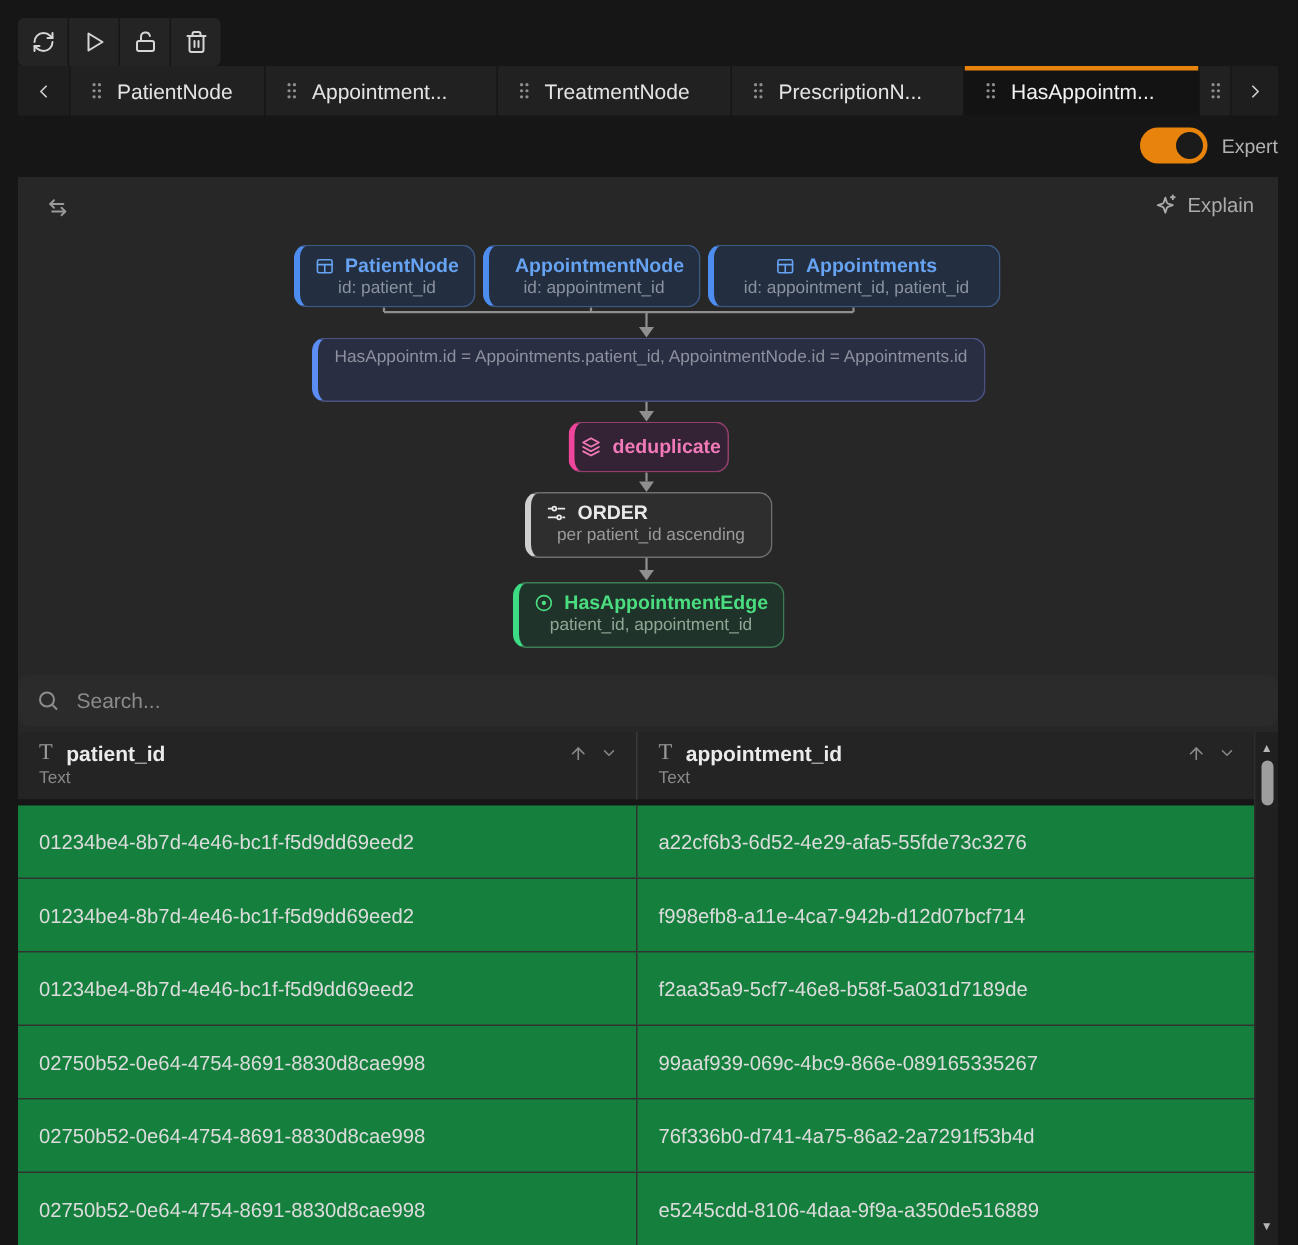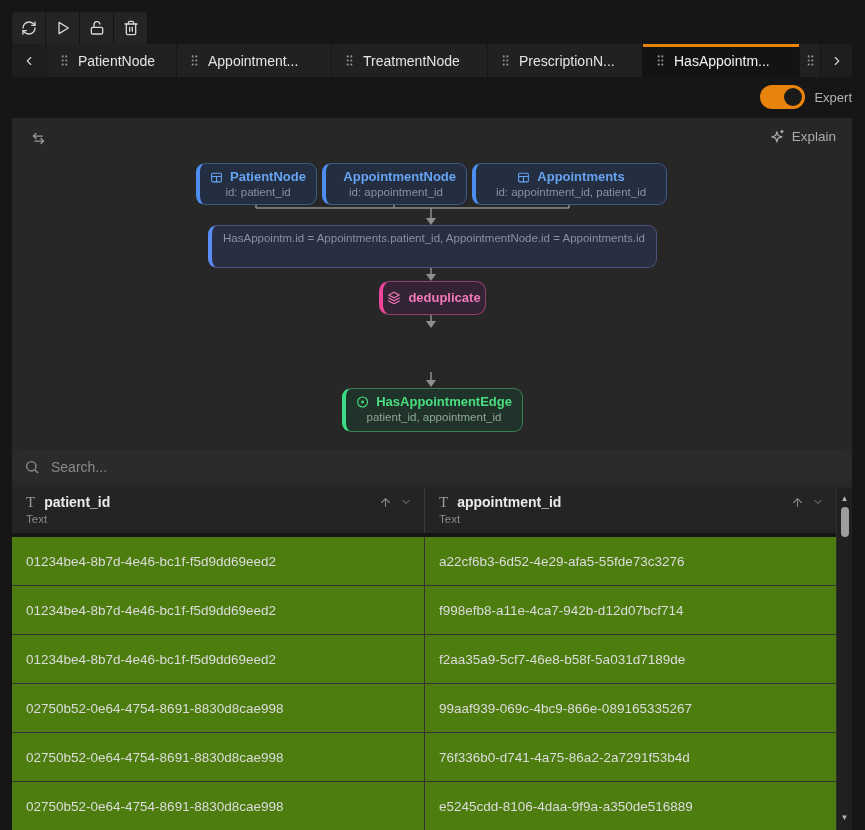--- a/index.html
+++ b/index.html
@@ -45,21 +45,21 @@
   .swap-btn { position:absolute; left:18px; top:13px; color:#9a9a9a; cursor:pointer; }
   .explain-btn { position:absolute; right:16px; top:11px; display:flex; align-items:center; gap:7px;
                  color:#ababab; font-size:13.5px; cursor:pointer; }
   .edges-svg { position:absolute; inset:0; pointer-events:none; }
 
   .node { position:absolute; border:1px solid; border-left-width:4px; border-radius:9px;
           padding:5px 10px 6px; text-align:center; cursor:pointer; }
   .node-title { display:flex; align-items:center; justify-content:center; gap:7px;
                 font-weight:bold; font-size:13px; line-height:16px; }
   .node-sub { font-size:11.5px; color:#8b919e; margin-top:1px; white-space:nowrap; }
-  .node--compact { display:flex; align-items:center; justify-content:center; padding:0 10px;border-radius:10px; }
+  .node--compact { display:flex; align-items:center; justify-content:center; padding:0 10px; }
 
   .theme-blue  { background:#232e40; border-color:#3d5a85; border-left-color:#4d8df0; }
   .theme-blue  .node-title { color:#66a3f2; }
   .theme-and   { background:#2a2e42; border-color:#4b5282; border-left-color:#5b8df5; }
   .theme-and   .node-title { color:#66a3f2; }
   .theme-pink  { background:#342335; border-color:#93406f; border-left-color:#f0459c; }
   .theme-pink  .node-title { color:#f27ab8; }
   .theme-gray  { background:#2e2e2e; border-color:#6f6f6f; border-left-color:#cfcfcf; }
   .theme-gray  .node-title { color:#eaeaea; }
   .theme-gray  .node-sub { color:#9a9a9a; }
@@ -80,21 +80,21 @@
   .tbody-wrap { position:absolute; left:0; top:0; width:824px; }
   .thead { display:flex; height:45px; background:#242424; }
   .th { width:412px; padding:6px 12px 0 14px; }
   .th + .th { border-left:1px solid #3a3a3a; }
   .th-line1 { display:flex; align-items:center; gap:9px; }
   .t-icon { font-family:"Liberation Serif", serif; color:#9c9c9c; font-size:15px; line-height:16px; }
   .th-name { font-weight:bold; color:#ebebeb; font-size:14px; flex:1; }
   .th-sort { color:#8a8a8a; display:flex; align-items:center; gap:8px; }
   .th-type { color:#8a8a8a; font-size:11.5px; margin-top:3px; }
   .tgap { height:4px; background:#161616; }
-  .trow { display:flex; height:49px; background:#4d7c0f; border-bottom:1px solid #323232; }
+  .trow { display:flex; height:49px; background:#15803d; border-bottom:1px solid #323232; }
   .td { width:412px; padding-left:14px; display:flex; align-items:center;
         color:#dcdcdc; font-size:13.5px; white-space:nowrap; overflow:hidden; }
   .td + .td { border-left:1px solid #323232; }
 
   .scrollbar { position:absolute; right:0; top:0; width:16px; height:342px; background:#202020;
                border-left:1px solid #2d2d2d; }
   .sb-arrow { position:absolute; left:0; width:15px; text-align:center; color:#b5b5b5; font-size:8px; cursor:pointer; }
   .sb-up { top:6px; } .sb-down { bottom:8px; }
   .sb-thumb { position:absolute; left:4px; top:19px; width:8px; height:30px; background:#9e9e9e; border-radius:4px; cursor:pointer; }
 </style>
@@ -300,20 +300,34 @@
       <div class="node-title">
         <svg class="ic" width="14" height="14" viewBox="0 0 24 24" stroke-width="2">
           <path d="m12 2 9 4.8-9 4.8L3 6.8Z"></path>
             <path d="m3 12 9 4.8 9-4.8"></path>
             <path d="m3 17 9 4.8 9-4.8"></path>
         </svg>
         <span>deduplicate</span>
       </div>
     </div>
 
+    <div class="node theme-gray" style="left:338px; top:210px; width:165px; height:44px;">
+      <div class="node-title" style="justify-content:flex-start;">
+        <svg class="ic" width="14" height="14" viewBox="0 0 24 24" stroke-width="2">
+          <path d="M3 7h4"></path>
+            <circle cx="9.5" cy="7" r="2.2"></circle>
+            <path d="M14 7h7"></path>
+          <path d="M3 17h9"></path>
+            <circle cx="15" cy="17" r="2.2"></circle>
+            <path d="M19.5 17H21"></path>
+        </svg>
+        <span>ORDER</span>
+      </div>
+      <div class="node-sub">per patient_id ascending</div>
+    </div>
 
     <div class="node theme-green" style="left:330px; top:270px; width:181px; height:44px;">
       <div class="node-title">
         <svg class="ic" width="14" height="14" viewBox="0 0 24 24" stroke-width="2">
           <circle cx="12" cy="12" r="9"></circle>
             <circle cx="12" cy="12" r="2.6" fill="currentColor" stroke="none"></circle>
         </svg>
         <span>HasAppointmentEdge</span>
       </div>
       <div class="node-sub">patient_id, appointment_id</div>

